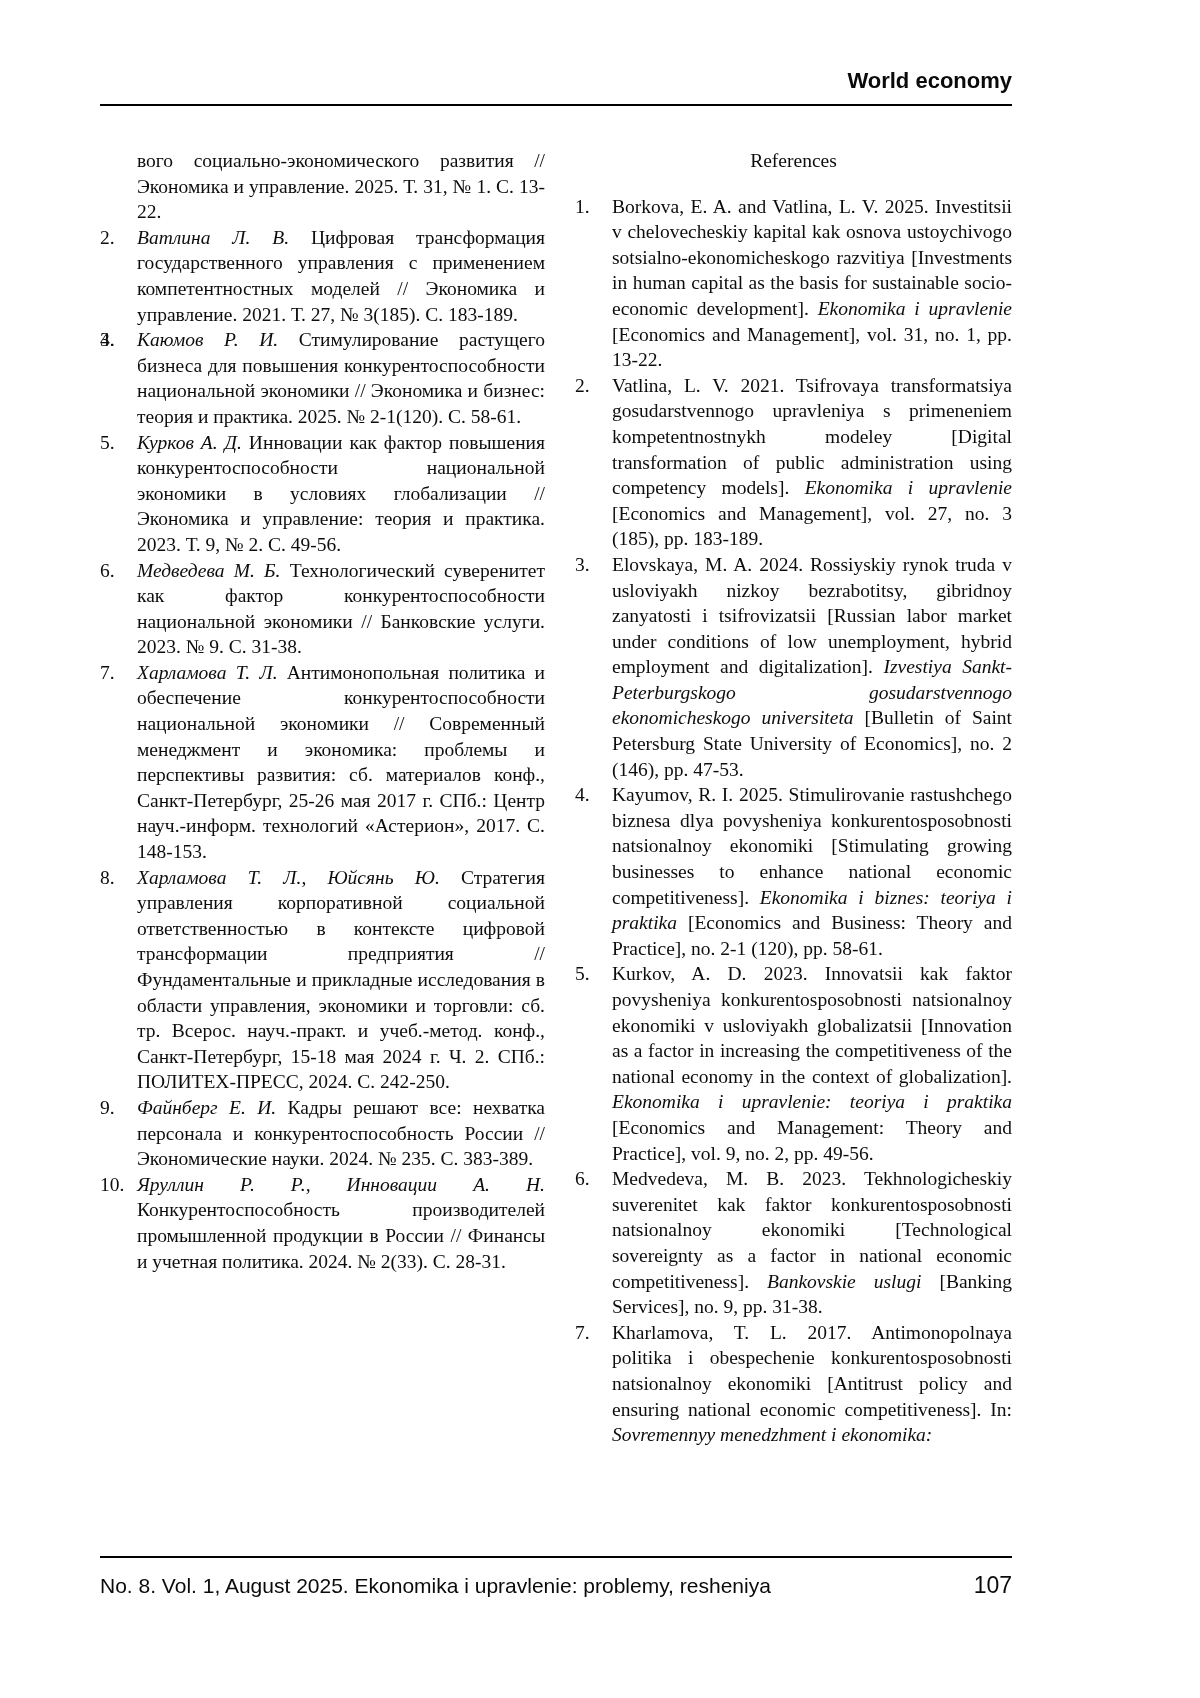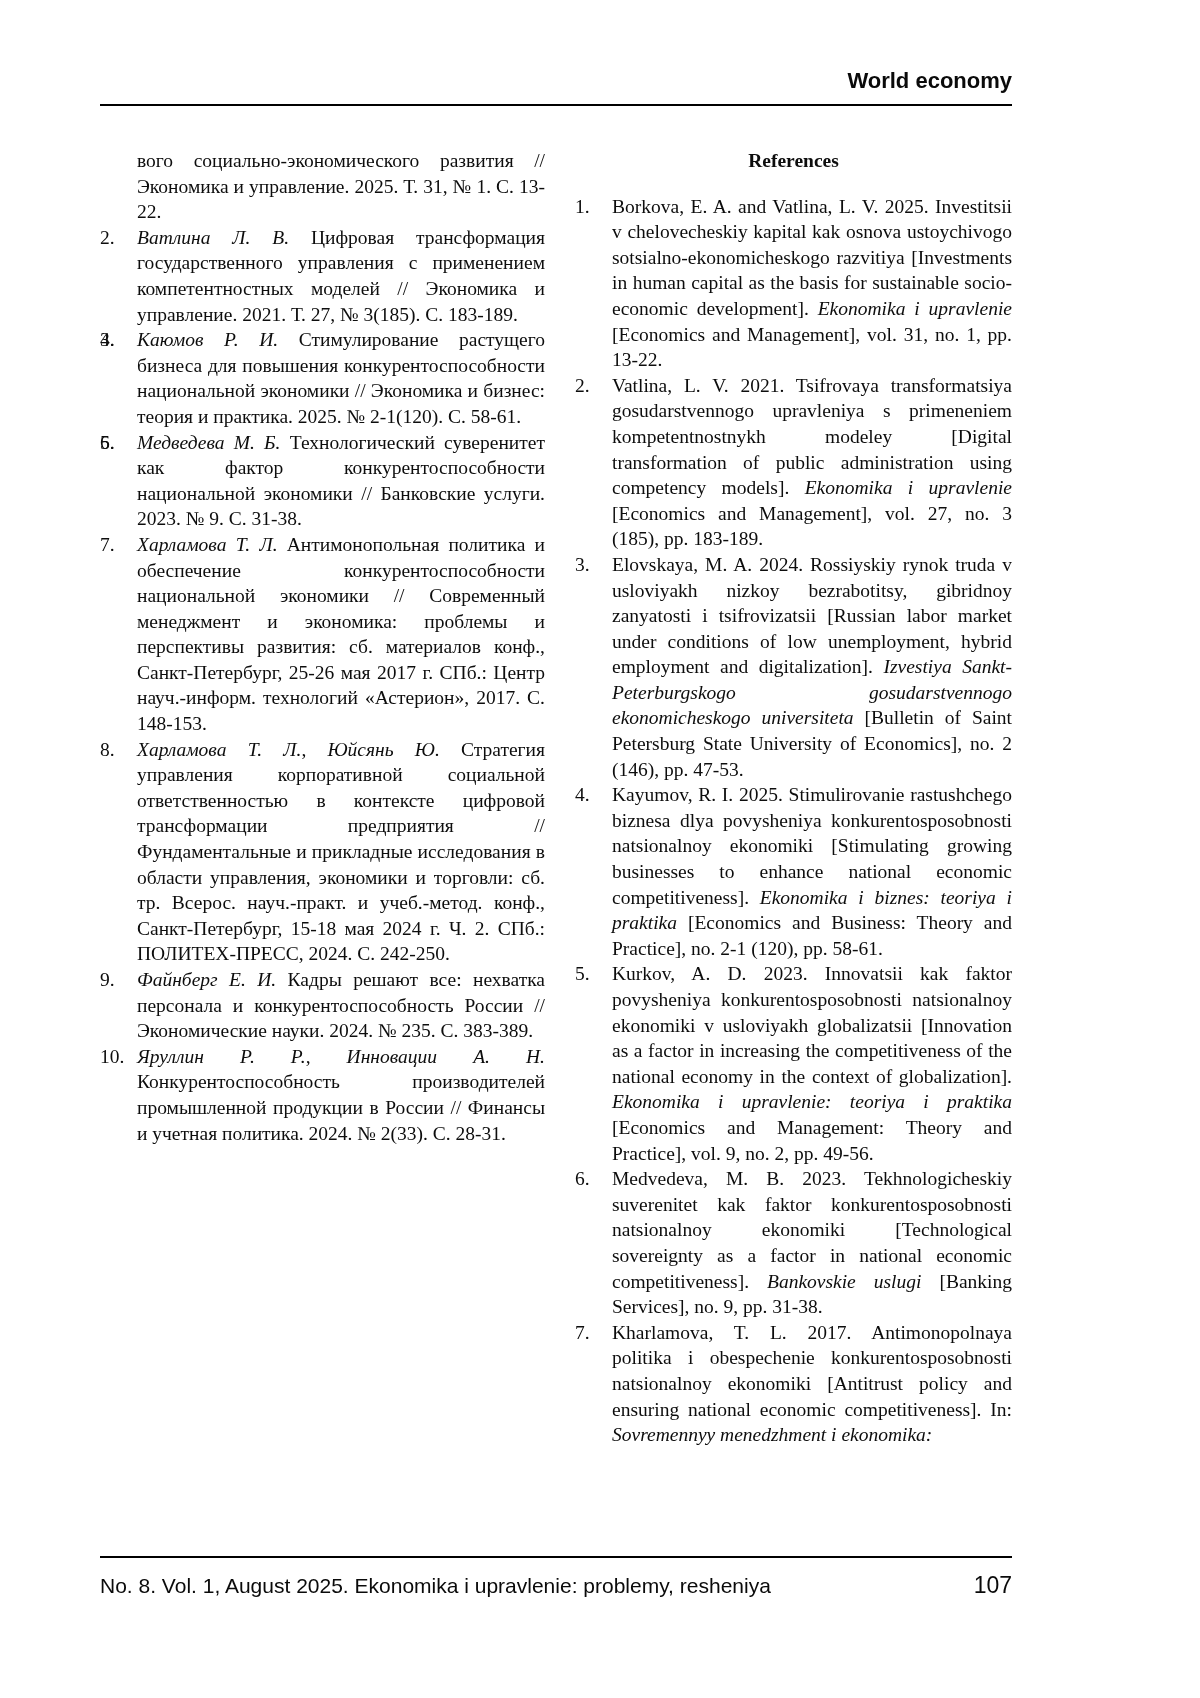--- a/index.html
+++ b/index.html
@@ -41,21 +41,21 @@
     width: 912px;
     display: flex;
     gap: 30px;
   }
   .col-left { width: 445px; }
   .col-right { width: 437px; }
   .references-heading {
     text-align: center;
     font-size: 19.5px;
     line-height: 25.6px;
-    font-weight: bold;
+    font-weight: normal;
     margin-bottom: 20px;
   }
   .ref-item {
     position: relative;
     padding-left: 37px;
     text-align: justify;
     font-size: 19.5px;
     line-height: 25.6px;
   }
   .ref-num {
@@ -91,21 +91,21 @@
     <div class="running-title">World economy</div>
     <hr class="rule header-rule">
   </header>
 
   <main class="content">
     <section class="col-left" id="left-column">
         <div class="ref-item"><span class="ref-num"></span><span class="ref-text"><span>вого социально-экономического развития // Экономика и управление. 2025. Т. 31, № 1. С. 13-22.</span></span></div>
         <div class="ref-item"><span class="ref-num">2.</span><span class="ref-text"><em>Ватлина Л. В.</em><span> Цифровая трансформация государственного управления с применением компетентностных моделей // Экономика и управление. 2021. Т. 27, № 3(185). С. 183-189.</span></span></div>
         <div class="ref-item"><span class="ref-num">3.</span></div>
         <div class="ref-item"><span class="ref-num">4.</span><span class="ref-text"><em>Каюмов Р. И.</em><span> Стимулирование растущего бизнеса для повышения конкурентоспособности национальной экономики // Экономика и бизнес: теория и практика. 2025. № 2-1(120). С. 58-61.</span></span></div>
-        <div class="ref-item"><span class="ref-num">5.</span></div>
+        <div class="ref-item"><span class="ref-num">5.</span><span class="ref-text"><em>Курков А. Д.</em><span> Инновации как фактор повышения конкурентоспособности национальной экономики в условиях глобализации // Экономика и управление: теория и практика. 2023. Т. 9, № 2. С. 49-56.</span></span></div>
         <div class="ref-item"><span class="ref-num">6.</span><span class="ref-text"><em>Медведева М. Б.</em><span> Технологический суверенитет как фактор конкурентоспособности национальной экономики // Банковские услуги. 2023. № 9. С. 31-38.</span></span></div>
         <div class="ref-item"><span class="ref-num">7.</span><span class="ref-text"><em>Харламова Т. Л.</em><span> Антимонопольная политика и обеспечение конкурентоспособности национальной экономики // Современный менеджмент и экономика: проблемы и перспективы развития: сб. материалов конф., Санкт-Петербург, 25-26 мая 2017 г. СПб.: Центр науч.-информ. технологий «Астерион», 2017. С. 148-153.</span></span></div>
         <div class="ref-item"><span class="ref-num">8.</span><span class="ref-text"><em>Харламова Т. Л.</em><span>, </span><em>Юйсянь Ю.</em><span> Стратегия управления корпоративной социальной ответственностью в контексте цифровой трансформации предприятия // Фундаментальные и прикладные исследования в области управления, экономики и торговли: сб. тр. Всерос. науч.-практ. и учеб.-метод. конф., Санкт-Петербург, 15-18 мая 2024 г. Ч. 2. СПб.: ПОЛИТЕХ-ПРЕСС, 2024. С. 242-250.</span></span></div>
         <div class="ref-item"><span class="ref-num">9.</span><span class="ref-text"><em>Файнберг Е. И.</em><span> Кадры решают все: нехватка персонала и конкурентоспособность России // Экономические науки. 2024. № 235. С. 383-389.</span></span></div>
         <div class="ref-item"><span class="ref-num">10.</span><span class="ref-text"><em>Яруллин Р. Р.</em><span>, </span><em>Инновации А. Н.</em><span> Конкурентоспособность производителей промышленной продукции в России // Финансы и учетная политика. 2024. № 2(33). С. 28-31.</span></span></div>
       </section>
 
     <section class="col-right">
       <h2 class="references-heading">References</h2>
       <div id="right-items">

